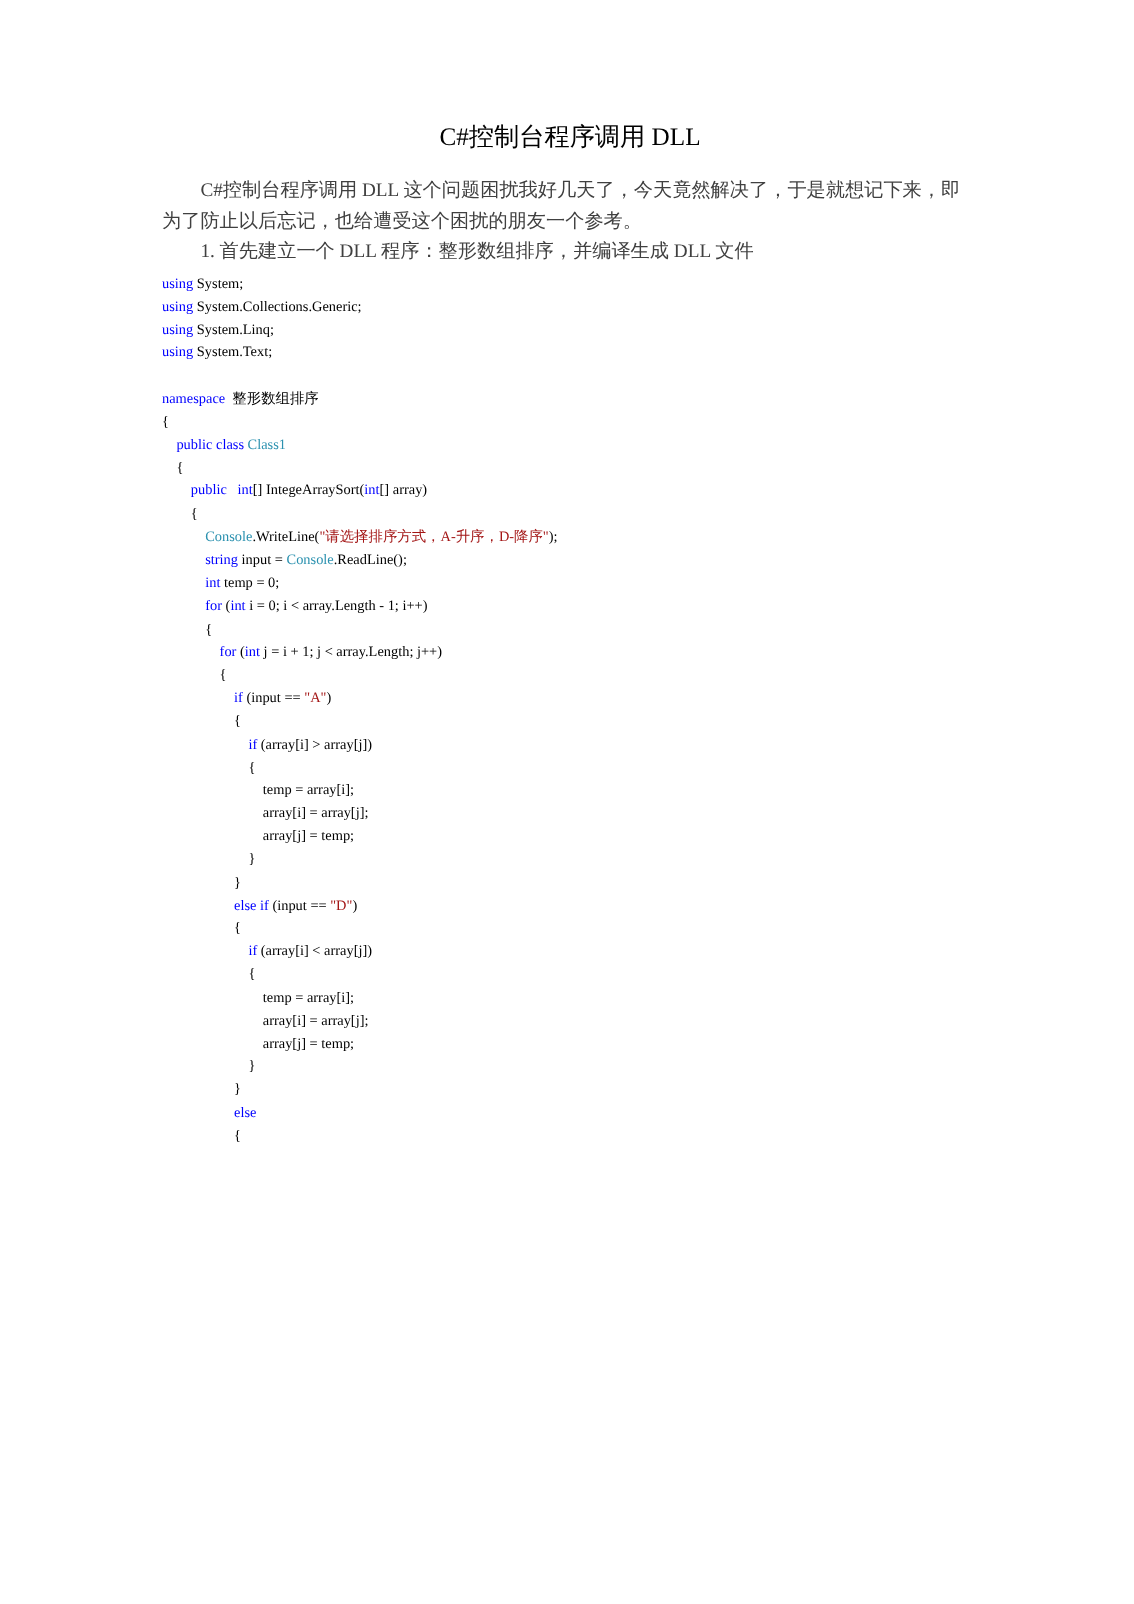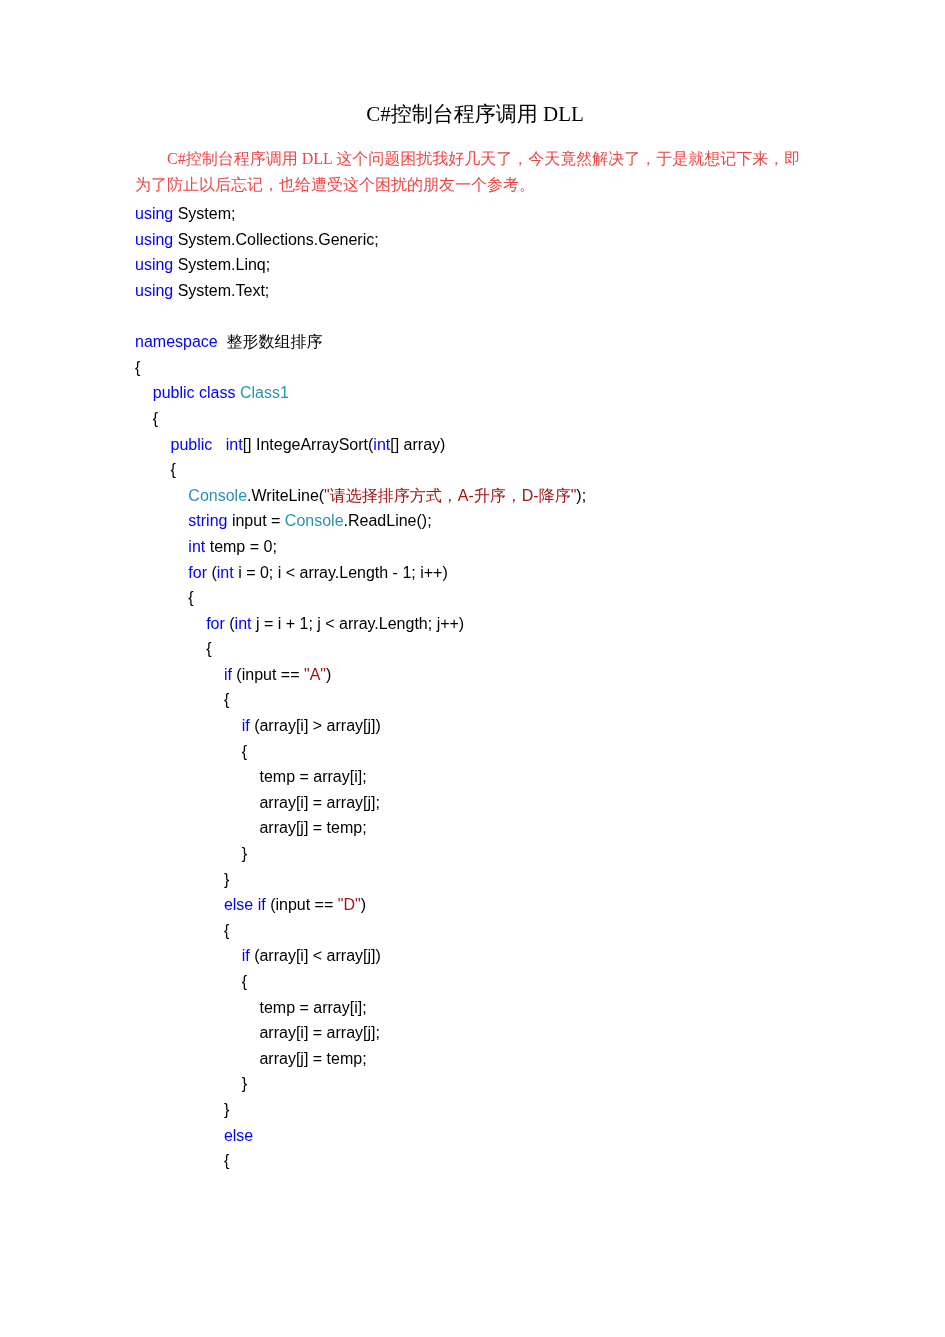--- a/index.html
+++ b/index.html
@@ -20,42 +20,43 @@
     font-family: SimSun, serif;
     margin-bottom: 18px;
     color: #000;
   }
   .para {
     font-size: 16px;
     font-family: SimSun, serif;
     line-height: 1.6;
     text-indent: 2em;
     margin: 0;
-    color: #ef4444;
+    color: #404040;
   }
   .code {
-    font-size: 16px;
-    font-family: Liberation Sans, sans-serif;
+    font-size: 12px;
+    font-family: Liberation Serif, serif;
     line-height: 1.6;
     white-space: pre;
     color: #000;
     margin-top: 4px;
   }
   .kw { color: #0000ff; }
   .type { color: #2b91af; }
   .str { color: #a31515; }
 </style>
 </head>
 <body>
 
 <div class="page">
 
   <div class="title">C#控制台程序调用 DLL</div>
 
   <p class="para">C#控制台程序调用 DLL 这个问题困扰我好几天了，今天竟然解决了，于是就想记下来，即为了防止以后忘记，也给遭受这个困扰的朋友一个参考。</p>
+  <p class="para">1.  首先建立一个 DLL 程序：整形数组排序，并编译生成 DLL 文件</p>
 
   <div class="code"><span class="kw">using</span><span> System;</span>
 <span class="kw">using</span><span> System.Collections.Generic;</span>
 <span class="kw">using</span><span> System.Linq;</span>
 <span class="kw">using</span><span> System.Text;</span>
 
 <span class="kw">namespace</span><span>  整形数组排序</span>
 <span>{</span>
     <span class="kw">public</span><span class="kw"> class </span><span class="type">Class1</span>
     <span>{</span>

